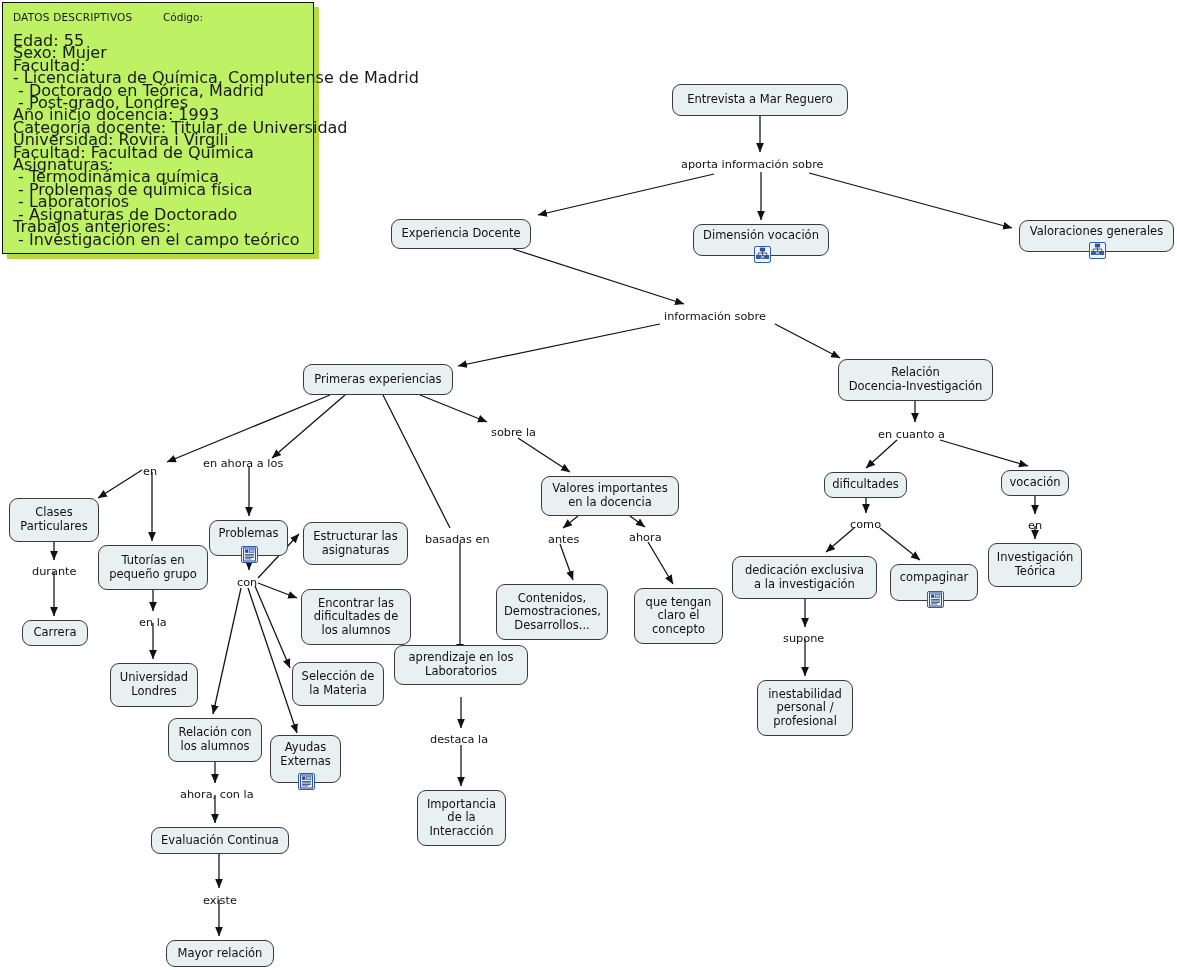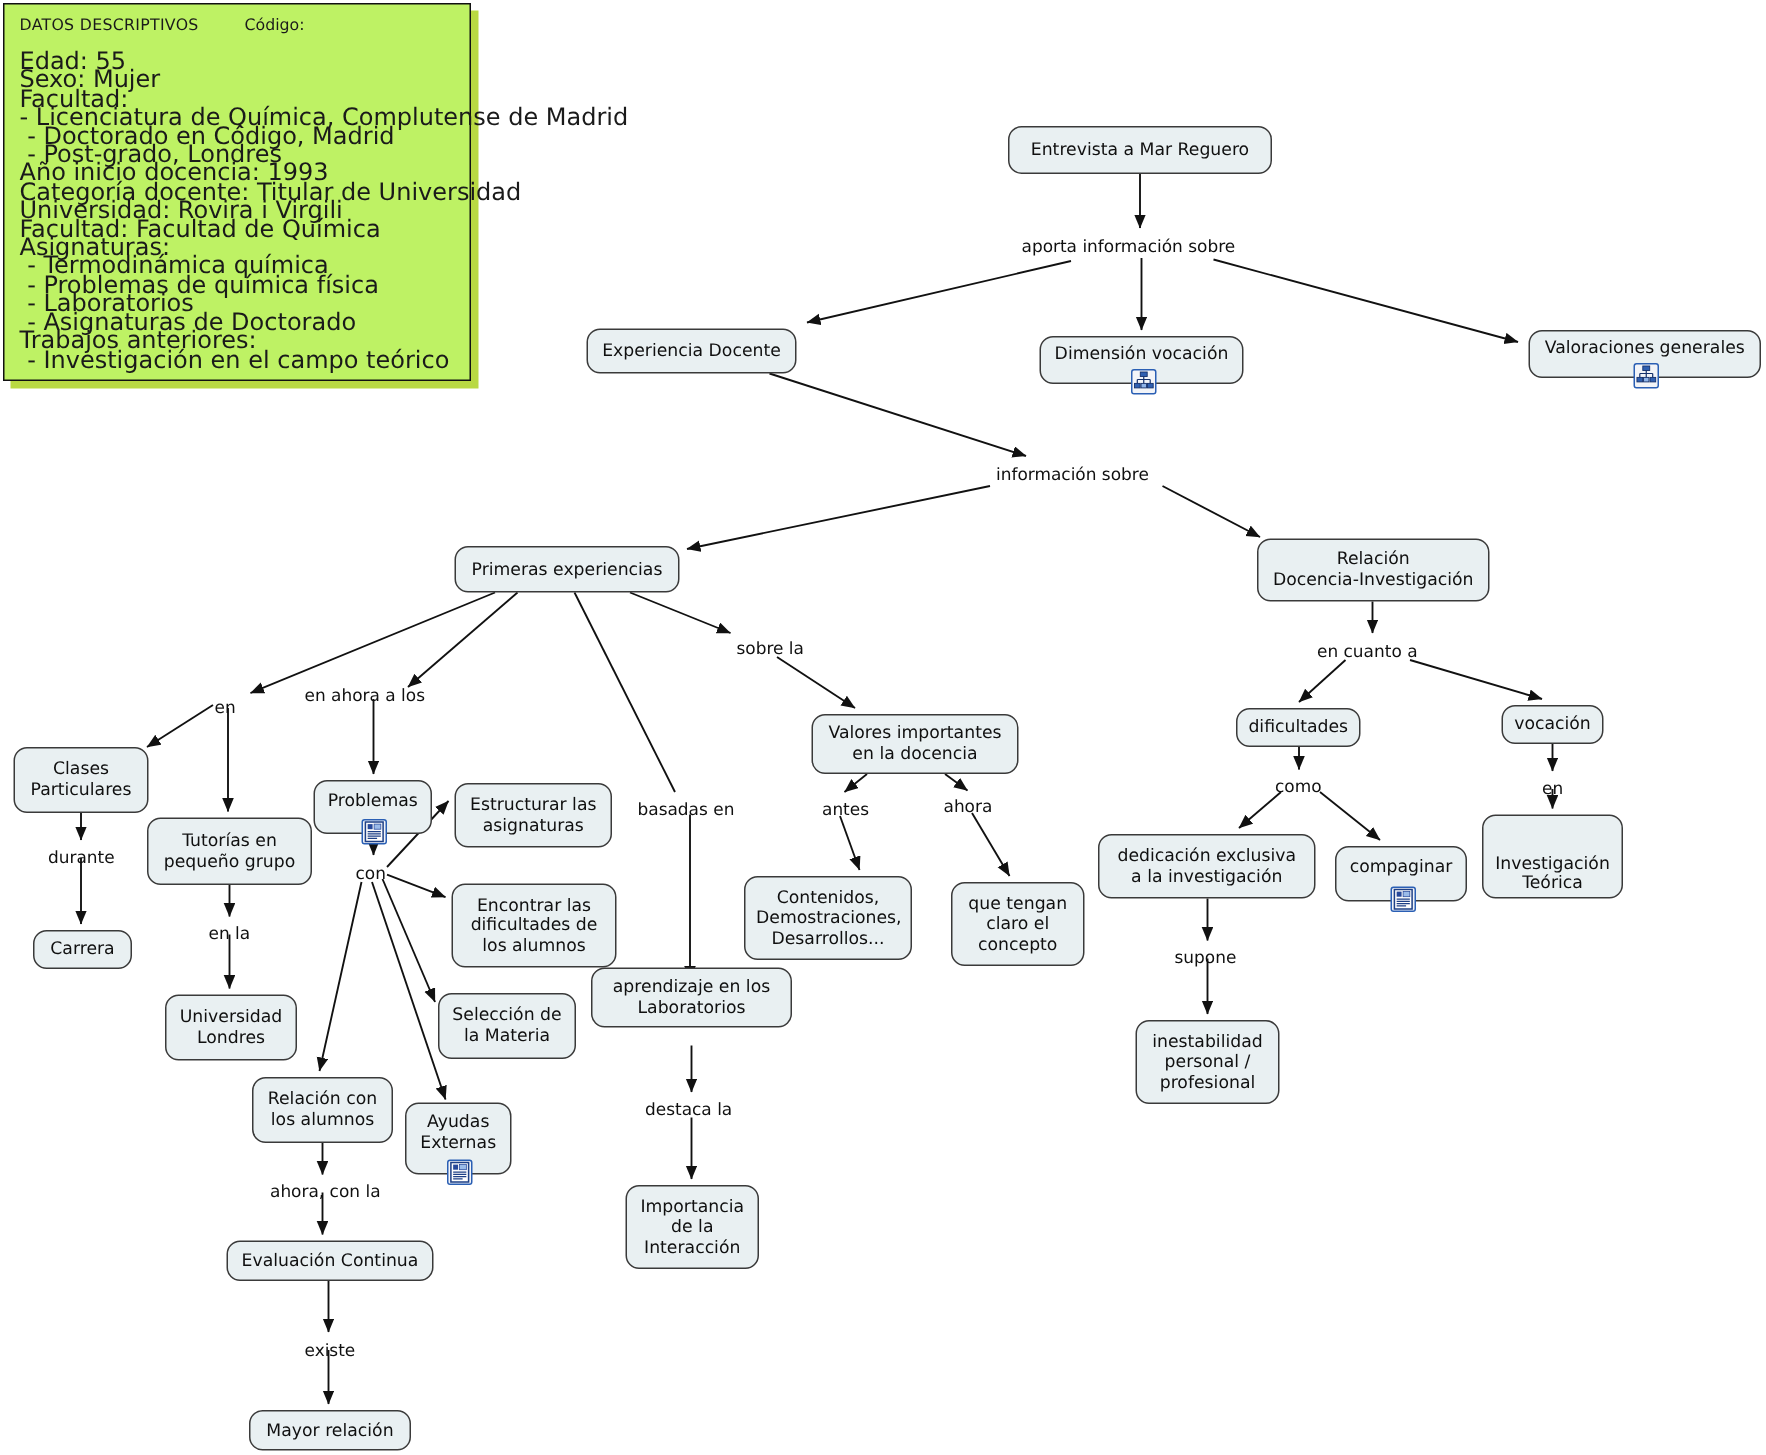--- a/index.html
+++ b/index.html
@@ -110,21 +110,21 @@
   <div class="datos-panel">
     <div class="datos-head">
       <span class="t1">DATOS DESCRIPTIVOS</span>
       <span>Código:</span>
     </div>
     <div id="datos-lines">
         <div class="datos-line">Edad: 55</div>
         <div class="datos-line">Sexo: Mujer</div>
         <div class="datos-line">Facultad:</div>
         <div class="datos-line">- Licenciatura de Química, Complutense de Madrid</div>
-        <div class="datos-line"> - Doctorado en Código, Madrid</div>
+        <div class="datos-line"> - Doctorado en Teórica, Madrid</div>
         <div class="datos-line"> - Post-grado, Londres</div>
         <div class="datos-line">Año inicio docencia: 1993</div>
         <div class="datos-line">Categoría docente: Titular de Universidad</div>
         <div class="datos-line">Universidad: Rovira i Virgili</div>
         <div class="datos-line">Facultad: Facultad de Química</div>
         <div class="datos-line">Asignaturas:</div>
         <div class="datos-line"> - Termodinámica química</div>
         <div class="datos-line"> - Problemas de química física</div>
         <div class="datos-line"> - Laboratorios</div>
         <div class="datos-line"> - Asignaturas de Doctorado</div>
@@ -250,21 +250,21 @@
         <span class="lbl">compaginar</span>
         <span class="nicon" style="left: 35.5px; top: 26px;">
           <svg viewBox="0 0 15 15">
             <rect x="1.6" y="1" width="11.8" height="13" fill="#fdfdfd" stroke="#1d3f86" stroke-width="1"></rect>
             <rect x="3.1" y="2.4" width="3.3" height="3.4" fill="#26489a"></rect>
             <rect x="7.4" y="2.4" width="4.5" height="3.4" fill="#9bbbe8" stroke="#26489a" stroke-width=".5"></rect>
             <path d="M3.1,7.4 H11.9 M3.1,8.9 H11.9 M3.1,10.4 H11.9 M3.1,11.9 H9.4" stroke="#1d3f86" stroke-width=".9"></path>
           </svg>
         </span>
       </div>
-      <div class="node" style="left: 988px; top: 543px; width: 94px; height: 56px; align-items: flex-end;">
+      <div class="node" style="left: 988px; top: 543px; width: 94px; height: 44px;">
         <span class="lbl">Investigación<br>Teórica</span>
       </div>
       <div class="node" style="left: 757px; top: 680px; width: 96px; height: 56px;">
         <span class="lbl">inestabilidad<br>personal /<br>profesional</span>
       </div>
     </div>
   <div id="label-layer">
       <div class="elabel" style="left: 681px; top: 158px;">aporta información sobre</div>
       <div class="elabel" style="left: 664px; top: 310px;">información sobre</div>
       <div class="elabel" style="left: 143px; top: 465px;">en</div>

